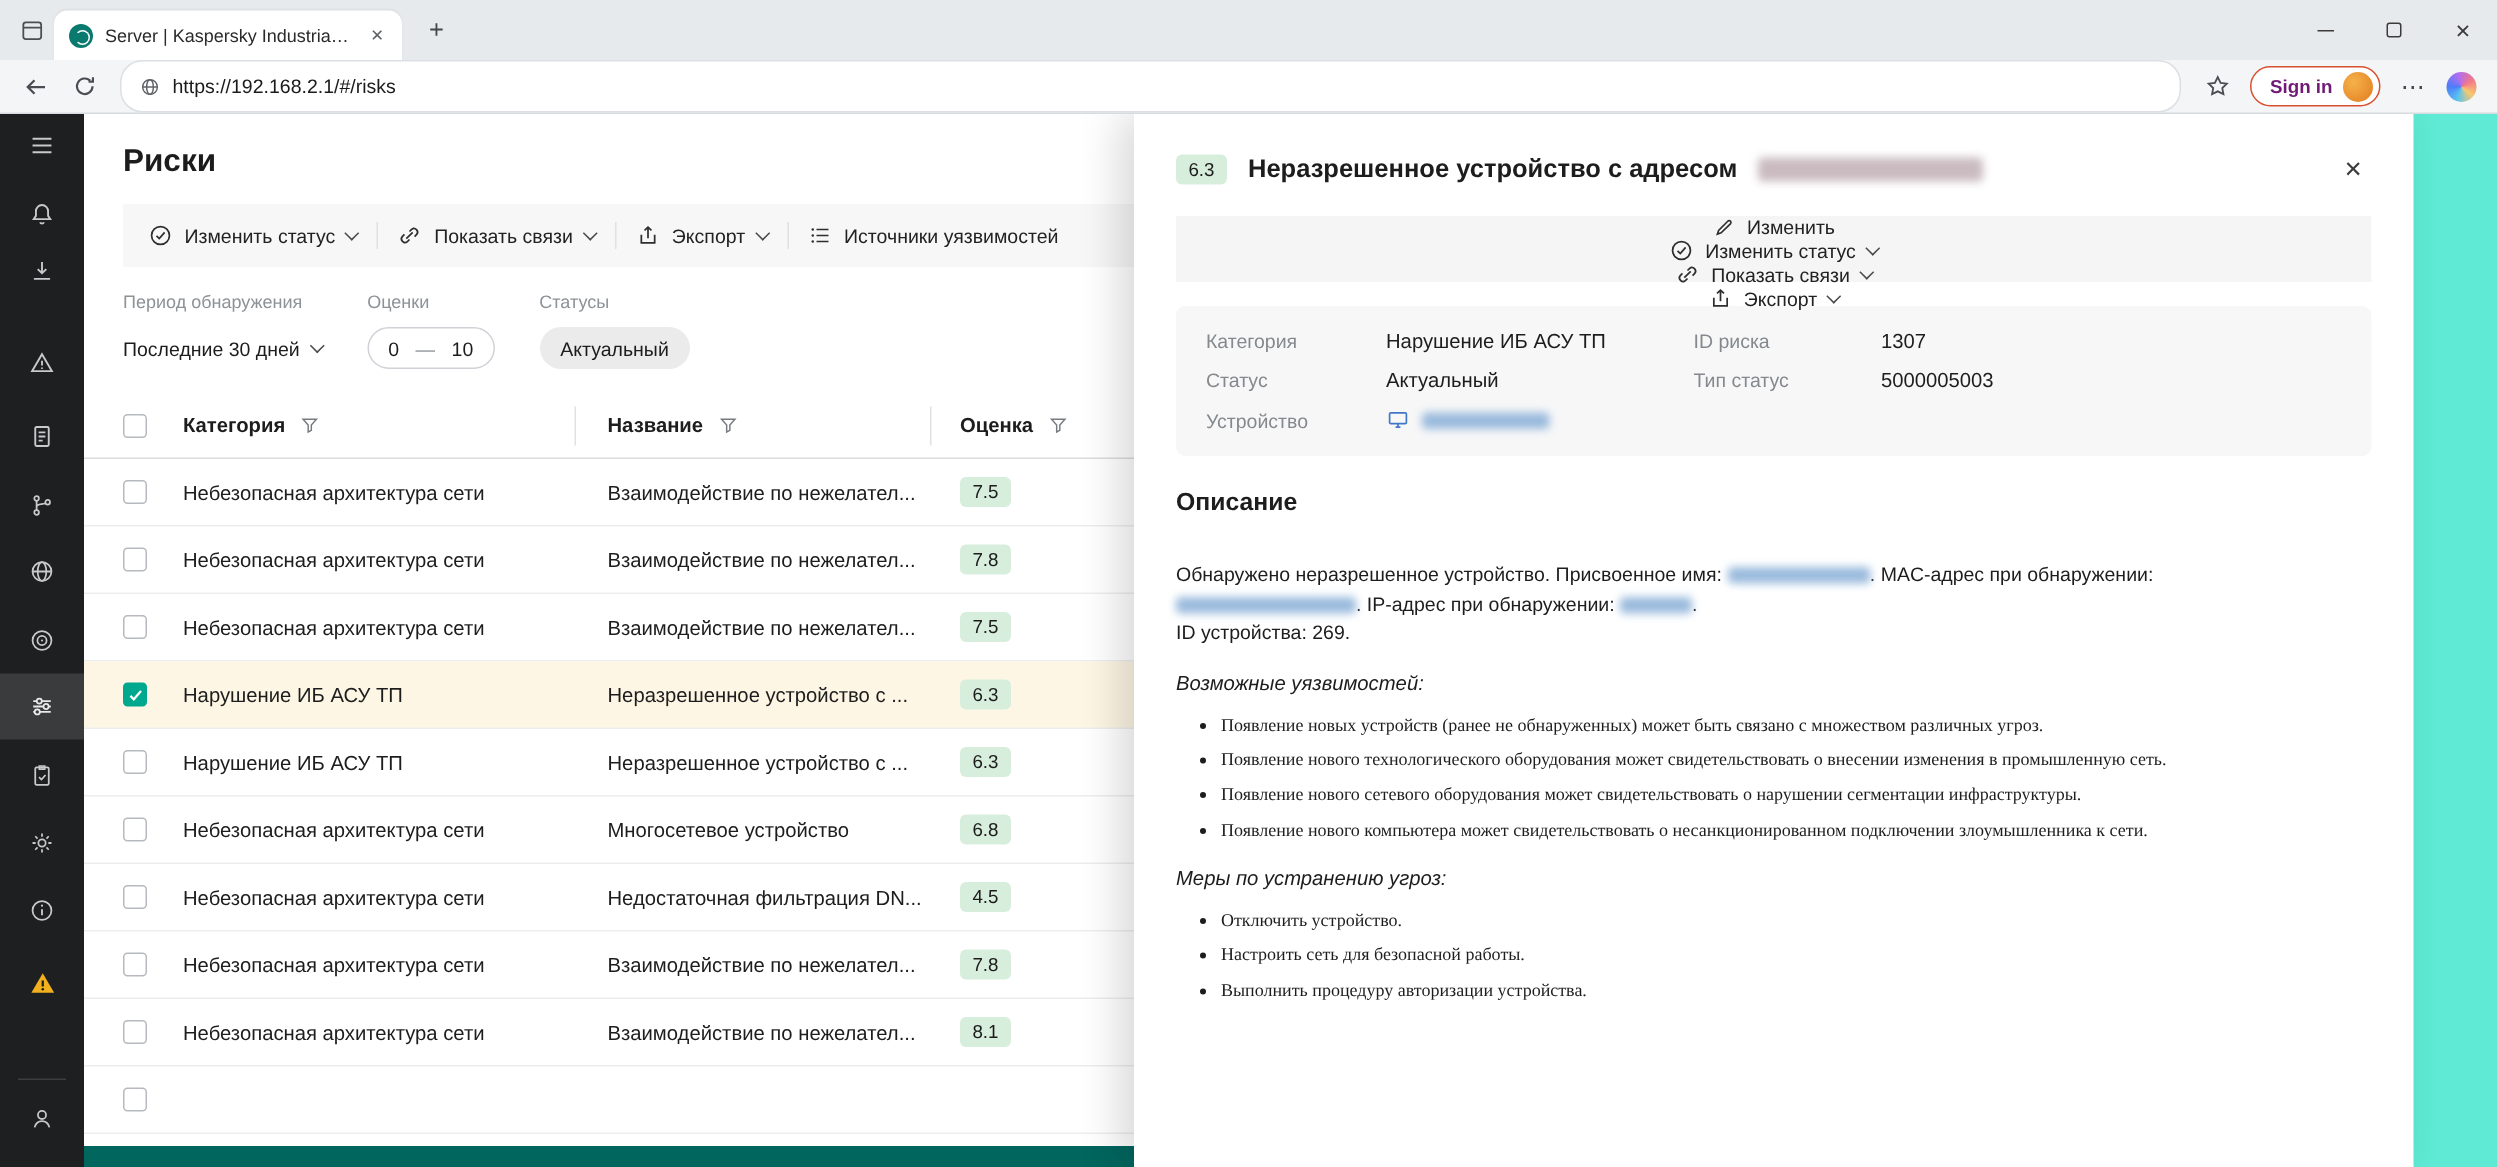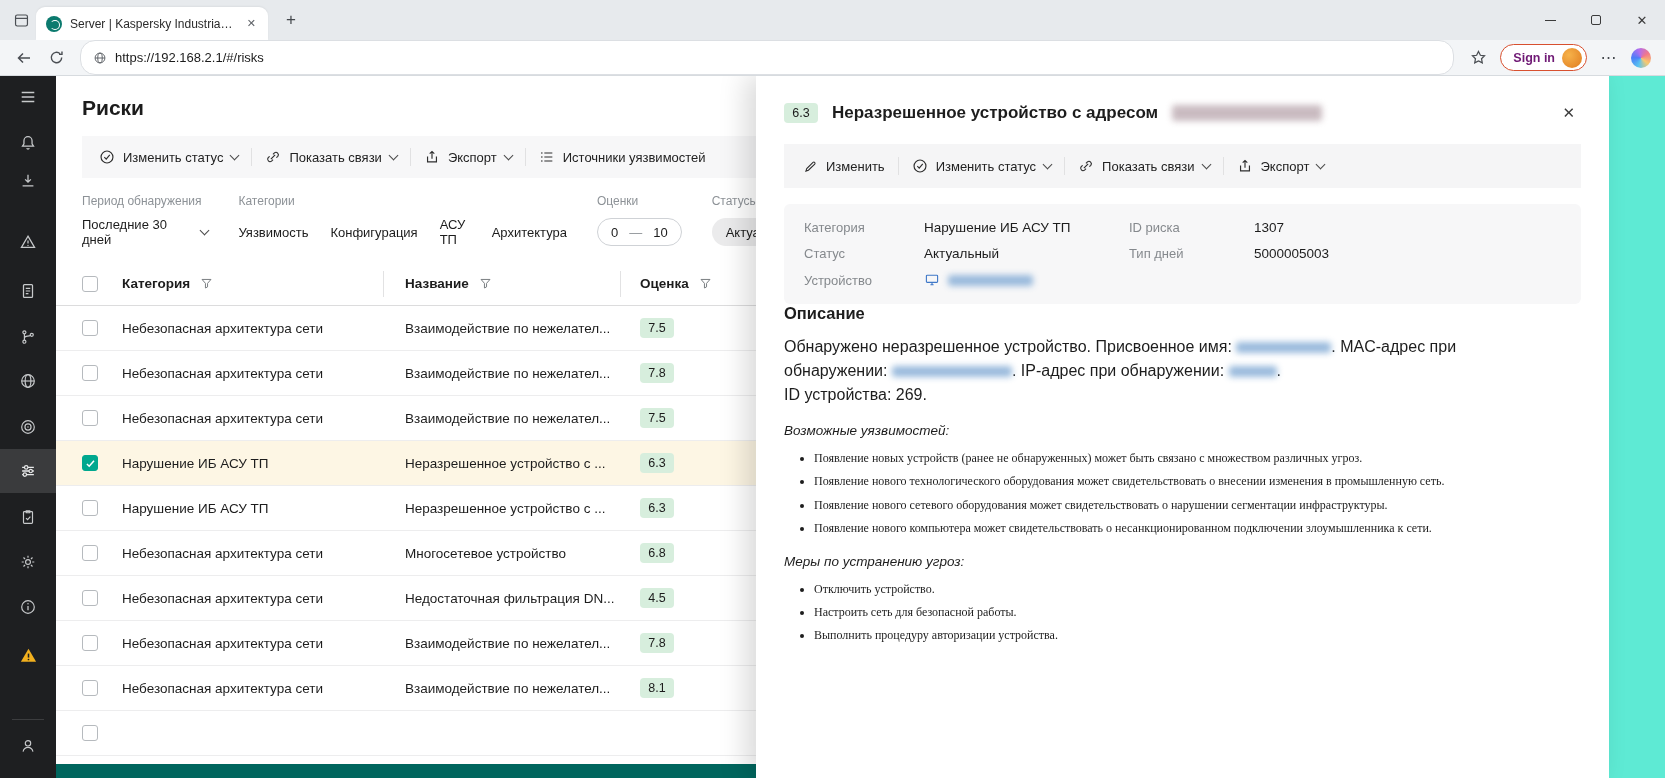--- a/index.html
+++ b/index.html
@@ -87,28 +87,28 @@
   .score-badge { background:#d7eedd; border-radius:4px; padding:3px 8px; font-size:12.5px; color:#1c1c1c;
                  min-width:34px; text-align:center; }
   .bottom-bar { position:absolute; left:0; bottom:0; width:756px; height:14px; background:#00665e; }
 
   
   .panel { position:absolute; left:756px; top:0; width:853px; height:702px; background:#fff; z-index:5;
            box-shadow:-10px 0 26px rgba(0,0,0,.15); overflow:hidden; }
   .p-header { display:flex; align-items:center; gap:14px; padding:24px 28px 0 28px; }
   .p-title { font-size:17px; font-weight:700; white-space:nowrap; }
   .p-close { margin-left:auto; font-size:15px; color:#3c3c3c; padding:4px 6px; }
-  .p-toolbar { margin:18px 28px 0; height:44px; background:#f5f5f6; display:flex; align-items:center; padding:0 6px; }
+  .p-toolbar { margin:18px 28px 0; height:44px; background:#f5f5f6; display:flex; align-items:center; padding:0 6px;flex-direction:column; }
   .p-info { margin:16px 28px 0; background:#f7f7f8; border-radius:6px; padding:16px 20px;
             display:grid; grid-template-columns:120px 205px 125px 1fr; row-gap:11px; font-size:13.5px; align-items:center; }
   .i-label { font-size:13px; color:#85898d; }
   .device-link { display:flex; align-items:center; gap:8px; color:#3f78c8; }
   .p-section { padding:0 28px; }
-  .p-h2 { font-size:16.5px; font-weight:700; }
-  .p-desc { margin-top:12px; font-size:16px; line-height:1.5; max-width:700px; }
+  .p-h2 { margin-top:22px; font-size:16.5px; font-weight:700; }
+  .p-desc { margin-top:28px; font-size:13px; line-height:1.5; max-width:700px; }
   .it-head { margin-top:16px; font-style:italic; font-size:13.5px; }
   .p-list { margin:12px 0 0; padding-left:30px; max-width:700px; }
   .p-list li { margin-bottom:6px; font-size:12px; line-height:1.45;font-family:Liberation Serif, serif; }
 
   .redacted { display:inline-block; height:11px; border-radius:3px; filter:blur(3px); vertical-align:middle; opacity:.9; }
   .r-blue { background:#8fb3d9; }
   .r-pink { background:#c4b4ba; }
 </style>
 </head>
 <body>
@@ -316,29 +316,20 @@
 
       <div class="filters">
         <div>
           <div class="f-label">Период обнаружения</div>
           <div class="f-control">
             <span>Последние 30 дней</span>
             <span class="chev"></span>
           </div>
         </div>
         <div>
-          <div class="f-label">Категории</div>
-          <div class="f-control chips">
-            <span class="chip">Уязвимость</span>
-            <span class="chip">Конфигурация</span>
-            <span class="chip">АСУ ТП</span>
-            <span class="chip">Архитектура</span>
-          </div>
-        </div>
-        <div>
           <div class="f-label">Оценки</div>
           <div class="f-control score-pill">
             <span>0</span>
             <span class="score-dash">—</span>
             <span>10</span>
           </div>
         </div>
         <div>
           <div class="f-label">Статусы</div>
           <div class="f-control status-pill">Актуальный</div>
@@ -556,21 +547,21 @@
       </div>
 
       <div class="p-info">
         <span class="i-label">Категория</span>
         <span>Нарушение ИБ АСУ ТП</span>
         <span class="i-label">ID риска</span>
         <span>1307</span>
 
         <span class="i-label">Статус</span>
         <span>Актуальный</span>
-        <span class="i-label">Тип дней</span>
+        <span class="i-label">Тип статус</span>
         <span>5000005003</span>
 
         <span class="i-label">Устройство</span>
         <span class="device-link">
           <svg width="16" height="16" viewBox="0 0 20 20">
             <rect x="3" y="4" width="14" height="9" rx="1" fill="none" stroke="#3f78c8" stroke-width="1.4"></rect>
             <path d="M8 16h4M10 13v3" stroke="#3f78c8" stroke-width="1.4"></path>
           </svg>
           <span class="redacted r-blue" style="width:85px"></span>
         </span>

